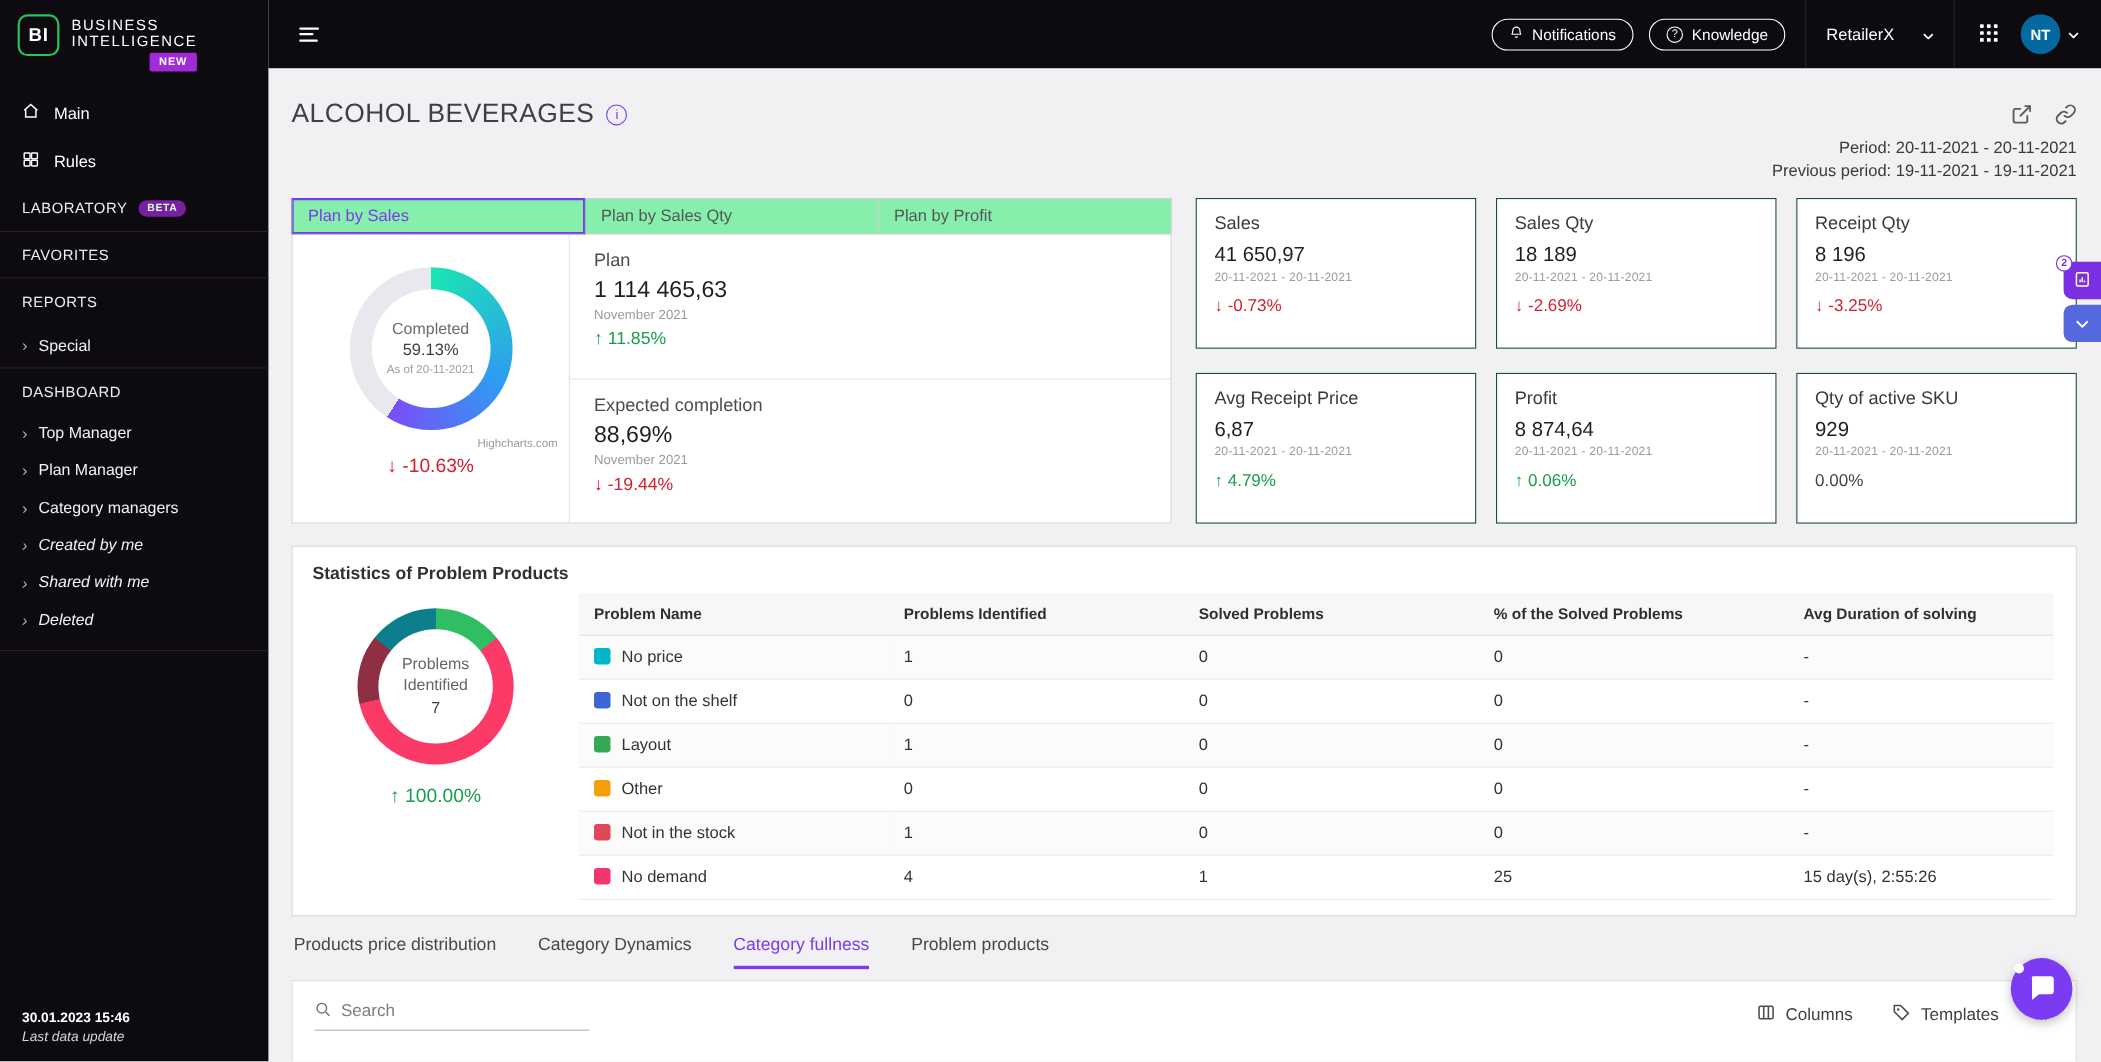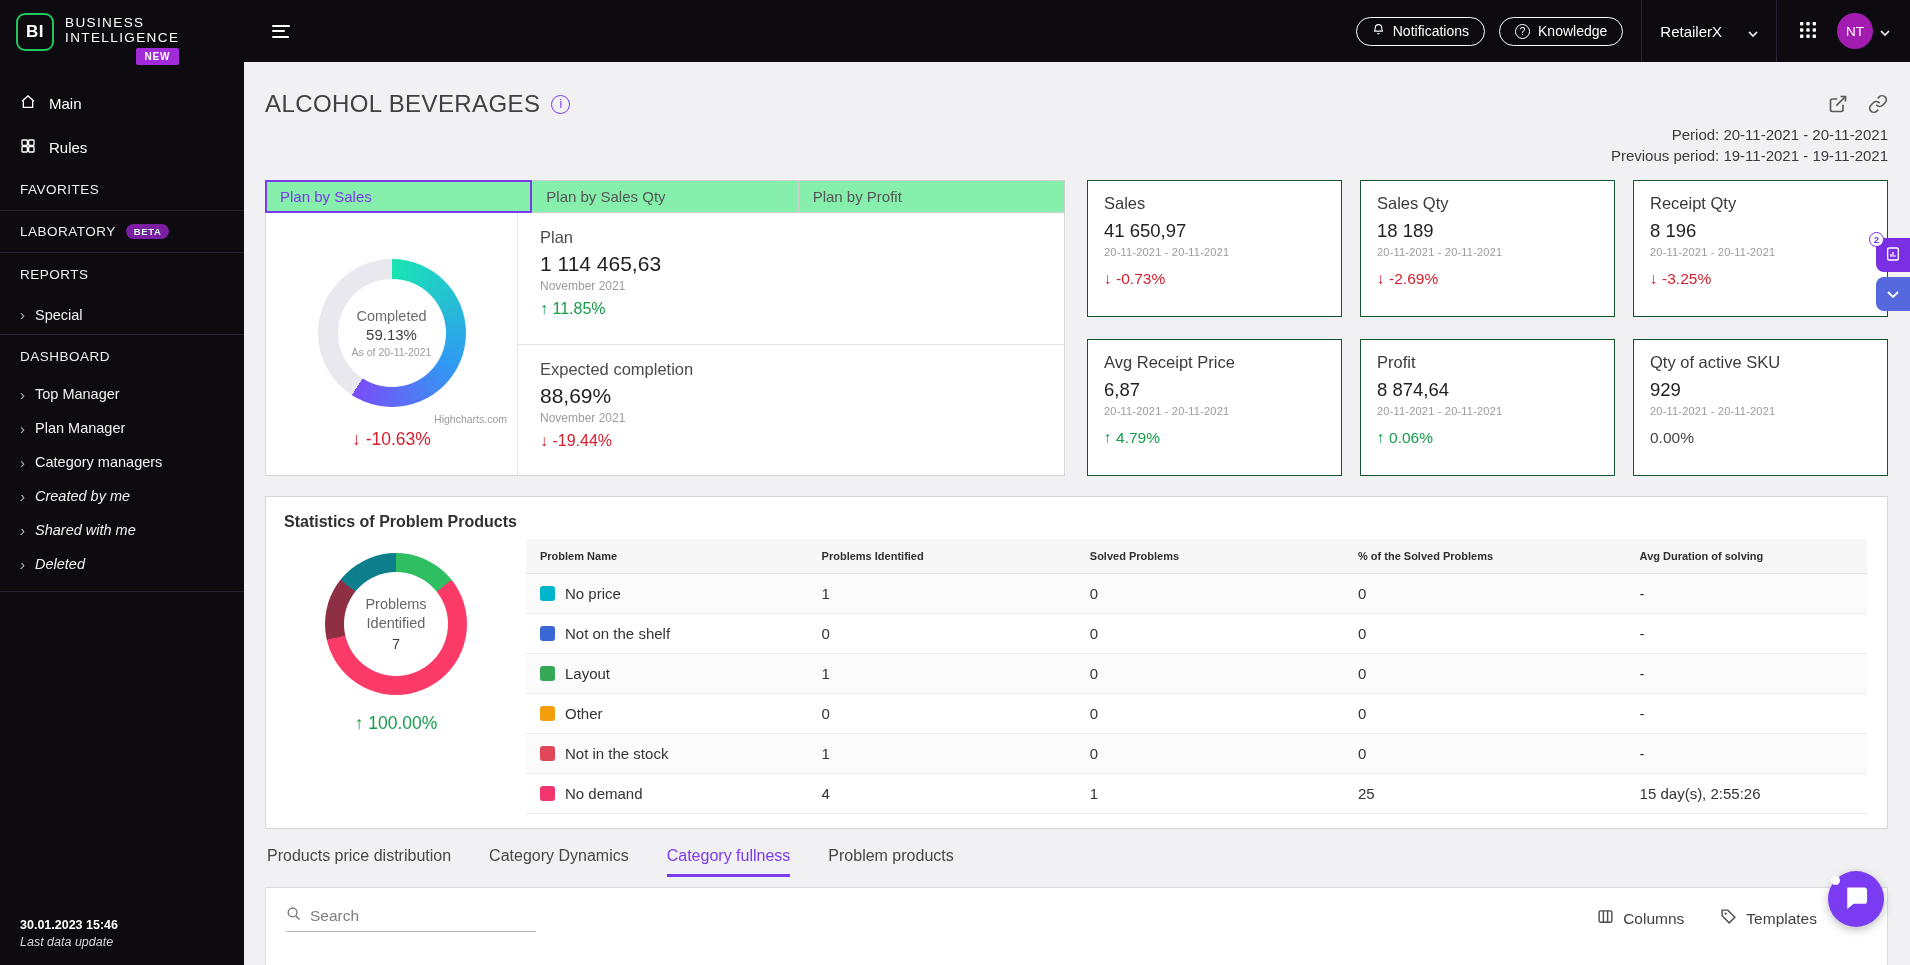--- a/index.html
+++ b/index.html
@@ -31,41 +31,41 @@
   .burger i{display:block;height:2px;background:#fff;border-radius:1px}
   .burger i:nth-child(1){width:18px}.burger i:nth-child(2){width:13px}.burger i:nth-child(3){width:17px}
   .tb-right{margin-left:auto;display:flex;align-items:center;height:100%}
   .pill{display:flex;align-items:center;gap:8px;height:29px;padding:0 15px;border:1px solid #fff;border-radius:15px;font-size:14px;color:#fff;margin-left:14px}
   .q-icon{width:15px;height:15px;border:1.4px solid #fff;border-radius:50%;display:flex;align-items:center;justify-content:center;font-size:10px}
   .q-icon::before{content:"?"}
   .tb-divider{width:1px;height:62px;background:#2a2434;margin:0 18px}
   .retailer{display:flex;align-items:center;gap:26px;font-size:15px;cursor:pointer}
   .apps-btn{margin:0 4px;display:flex;align-items:center}
   .avatar-group{display:flex;align-items:center;gap:7px;margin-left:16px;cursor:pointer}
-  .avatar{width:36px;height:36px;border-radius:50%;background:#a21caf;display:flex;align-items:center;justify-content:center;font-size:13.5px;font-weight:400}
+  .avatar{width:36px;height:36px;border-radius:50%;background:#0369a1;display:flex;align-items:center;justify-content:center;font-size:13.5px;font-weight:700}
 
   
   .content{position:absolute;left:244px;top:62px;right:0;bottom:0;padding:0 22px 0 21px;overflow:hidden}
   .page-head{padding-top:28px}
   .title-row{display:flex;align-items:center}
   .title-row h1{font-size:24px;font-weight:400;letter-spacing:.4px;color:#3f3f44}
   .info-icon{width:19px;height:19px;border:1.6px solid var(--accent,#7c3aed);border-radius:50%;margin-left:11px;display:flex;align-items:center;justify-content:center;font-size:12px;color:var(--accent,#7c3aed);cursor:pointer}
   .info-icon::before{content:"i"}
   .head-icons{margin-left:auto;display:flex;gap:20px;align-items:center}
   .head-icons span{cursor:pointer;display:flex}
   .periods{text-align:right;margin-top:6px;font-size:15px;color:#3b3b3b;line-height:21px}
 
   .top-section{display:flex;gap:22px;margin-top:14px}
   .plan-block{flex:0 0 800px;width:800px}
   .plan-tabs{display:flex}
   .plan-tab{flex:1;height:33px;background:#86efac;border:1px solid #cfcfcf;display:flex;align-items:center;padding:0 14px;font-size:15px;color:#565656;cursor:pointer;margin-left:-1px}
   .plan-tab:first-child{margin-left:0}
   .plan-tab.active{color:var(--accent,#7c3aed);border-color:var(--accent,#7c3aed);box-shadow:inset 0 0 0 1px var(--accent,#7c3aed);z-index:1;position:relative}
   .plan-panel{height:263px;display:flex;background:#fff;border:1px solid #d6d6d6;border-top:none}
-  .gauge-col{width:252px;border-right:1px solid #e4e4e4;padding-top:46px}
+  .gauge-col{width:252px;border-right:1px solid #e4e4e4;padding-top:30px}
   .gauge{width:148px;height:148px;border-radius:50%;margin:0 auto;position:relative}
   .gauge::before{content:"";position:absolute;inset:20px;background:#fff;border-radius:50%}
   .gauge-center{position:absolute;inset:0;display:flex;flex-direction:column;align-items:center;justify-content:center;text-align:center;z-index:1}
   .g-label{font-size:14.5px;color:#6b6b6b}
   .g-value{font-size:15px;color:#3e3e3e;margin-top:2px}
   .g-asof{font-size:10.5px;color:#9b9b9b;margin-top:3px}
   .credit{text-align:right;padding-right:10px;font-size:10.5px;color:#9a9a9a;margin-top:6px;cursor:pointer}
   .plan-col{flex:1;display:flex;flex-direction:column}
   .plan-row{flex:1;padding:15px 22px;border-bottom:1px solid #e4e4e4}
   .plan-row:last-child{border-bottom:none}
@@ -94,21 +94,21 @@
   .problems-panel{margin-top:20px;background:#fff;border:1px solid #d6d6d6;padding-bottom:14px}
   .pp-title{font-weight:700;font-size:16px;color:#303030;padding:16px 18px 8px}
   .pp-body{display:flex;align-items:flex-start}
   .pp-donut-col{flex:0 0 260px;padding-top:14px}
   .donut{width:142px;height:142px;border-radius:50%;margin:0 auto;position:relative}
   .donut::before{content:"";position:absolute;inset:19px;background:#fff;border-radius:50%}
   .donut-center{position:absolute;inset:0;display:flex;flex-direction:column;align-items:center;justify-content:center;text-align:center;z-index:1;font-size:14.5px;color:#666;line-height:19px}
   .donut-center .dc-value{color:#3e3e3e;margin-top:2px}
   .pp-donut-col .delta.big{margin-top:18px}
   .pp-table{flex:1;margin-right:20px;border-collapse:collapse}
-  .pp-table th{background:#f7f7f7;font-weight:700;text-align:left;padding:11px 14px;border-bottom:1px solid #e3e3e3;color:#2f2f2f;font-size:11px}
+  .pp-table th{background:#f7f7f7;font-weight:700;text-align:left;padding:11px 14px;border-bottom:1px solid #e3e3e3;color:#2f2f2f;font-size:14px}
   .pp-table td{padding:11px 14px;border-bottom:1px solid #ececec;color:#333;font-size:15px}
   .pp-table tbody tr:nth-child(odd) td{background:#fbfbfb}
   .pp-table th:nth-child(1){width:21%}.pp-table th:nth-child(2){width:20%}
   .pp-table th:nth-child(3){width:20%}.pp-table th:nth-child(4){width:21%}.pp-table th:nth-child(5){width:18%}
   .p-icon{display:inline-block;width:15px;height:15px;border-radius:3px;margin-right:10px;vertical-align:-2px}
 
   
   .section-tabs{display:flex;gap:38px;margin-top:18px;padding:0 2px}
   .s-tab{font-size:16px;color:#474747;padding-bottom:9px;cursor:pointer}
   .s-tab.active{color:var(--accent,#7c3aed);border-bottom:3px solid var(--accent,#7c3aed)}
@@ -157,25 +157,25 @@
           <rect x="3" y="3" width="8" height="8" rx="1"></rect>
           <rect x="13" y="3" width="8" height="8" rx="1"></rect>
           <rect x="3" y="13" width="8" height="8" rx="1"></rect>
           <rect x="13" y="13" width="8" height="8" rx="1"></rect>
         </svg>
     </span>
     <span>Rules</span>
   </div>
 
   <div class="caps-row divider">
-    <span>FAVORITES</span>
-  </div>
-  <div class="caps-row divider">
     <span>LABORATORY</span>
     <span class="beta-badge">BETA</span>
+  </div>
+  <div class="caps-row divider">
+    <span>FAVORITES</span>
   </div>
   <div class="caps-row">
     <span>REPORTS</span>
   </div>
   <div class="tree-item divider" style="height:40px">
     <span class="chev">›</span>
     <span>Special</span>
   </div>
   <div class="caps-row">
     <span>DASHBOARD</span>

